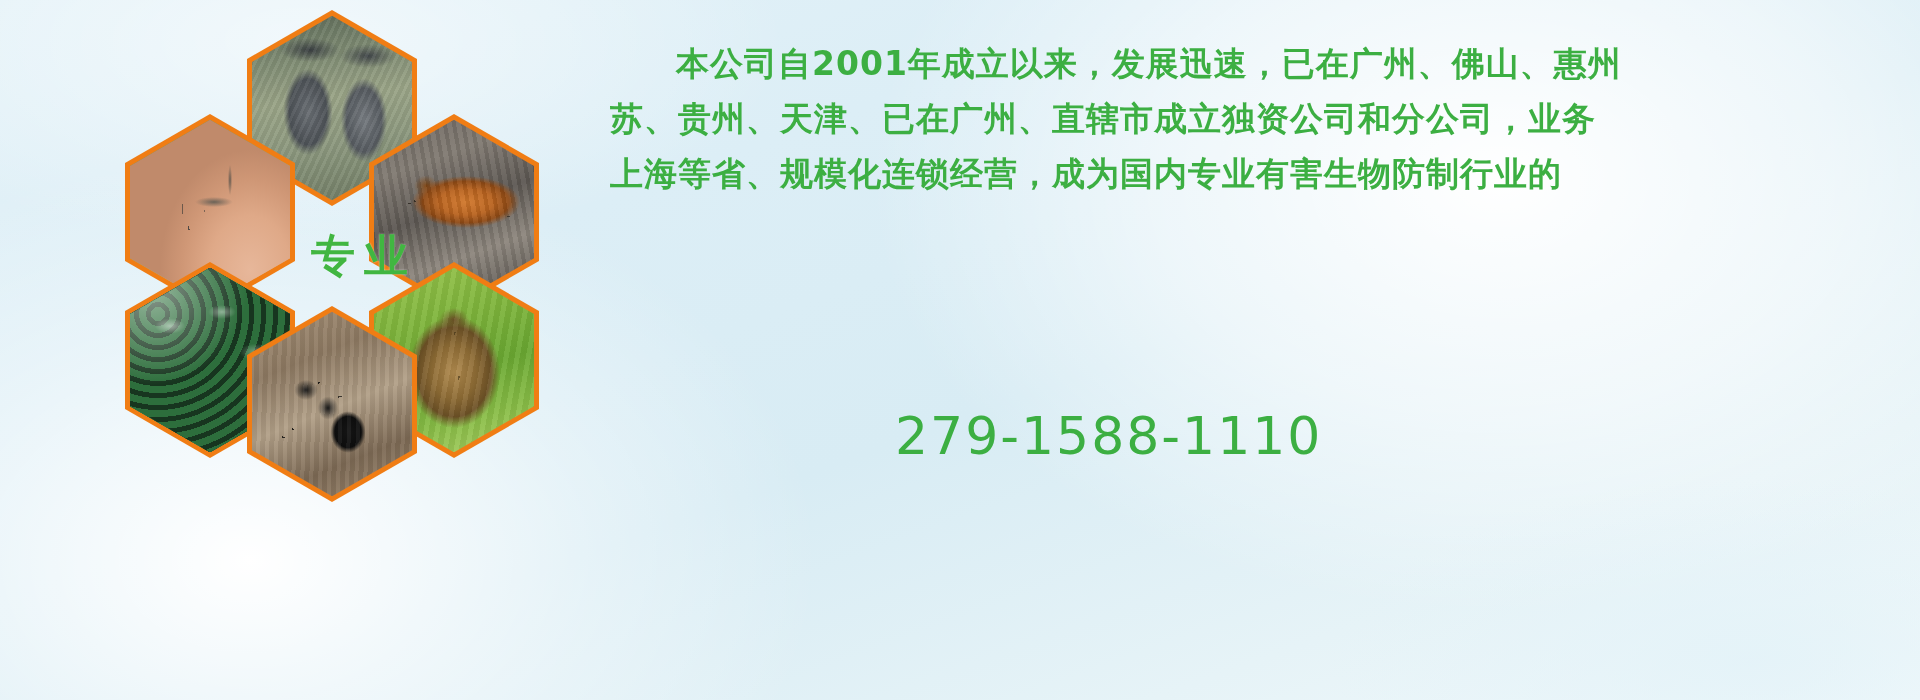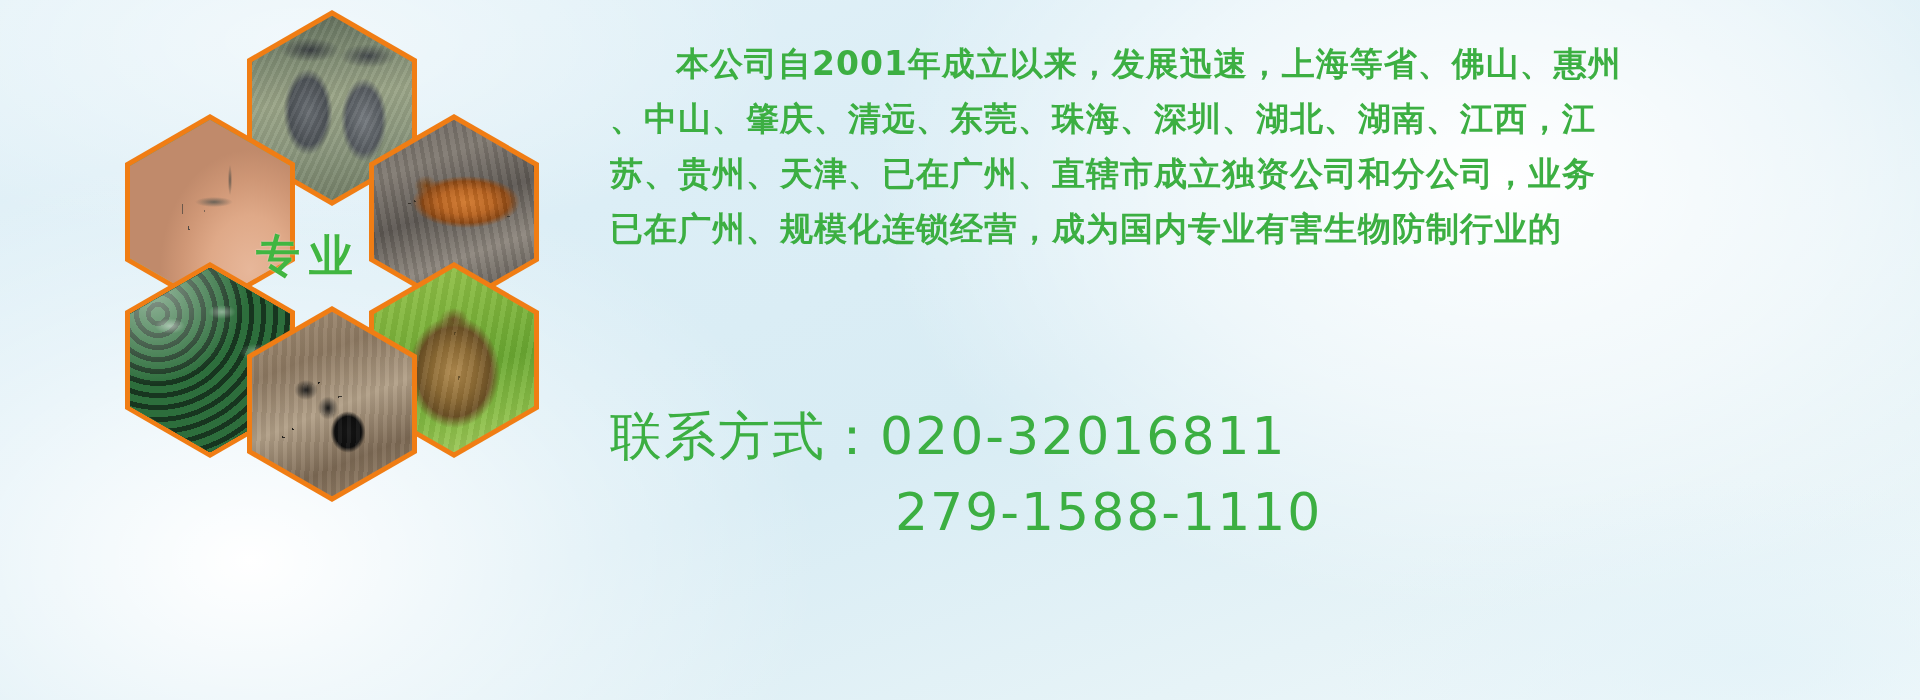--- a/index.html
+++ b/index.html
@@ -64,21 +64,21 @@
   .h-right    { left: 274px; top: 104px; }
   .h-bleft    { left: 30px;  top: 252px; }
   .h-bright   { left: 274px; top: 252px; }
   .h-bottom   { left: 152px; top: 296px; }
   #center-label {
     position: absolute;
     left: 152px; top: 148px;
     width: 170px; height: 196px;
     display: flex;
     flex-direction: column;
-    align-items: flex-start;
+    align-items: flex-end;
     justify-content: center;
     z-index: 6;
     pointer-events: none;
   }
   #center-label span {
     color: #41b641;
     font-size: 44px;
     font-weight: bold;
     letter-spacing: 9px;
     line-height: 1.32;
@@ -266,25 +266,23 @@
     </div>
 
     <div id="center-label">
       <span>专业</span>
     </div>
   </div>
 
   <div id="content">
 
     <div id="intro">
-      <div class="line indent">本公司自2001年成立以来，发展迅速，上海等省、佛山、惠州</div>
-      <div class="line">、中山、肇庆、清远、东莞、珠海、深圳、湖北、湖南、江西，江</div>
+      <div class="line indent">本公司自2001年成立以来，发展迅速，已在广州、佛山、惠州</div>
       <div class="line">苏、贵州、天津、已在广州、直辖市成立独资公司和分公司，业务</div>
-      <div class="line">已在广州、规模化连锁经营，成为国内专业有害生物防制行业的</div>
+      <div class="line">上海等省、规模化连锁经营，成为国内专业有害生物防制行业的</div>
     </div>
 
     <div id="contact">
-      <div class="c-line phone1">联系方式：020-32016811</div>
       <div class="c-line phone2">279-1588-1110</div>
     </div>
 
   </div>
 </div>
 
 </body></html>

